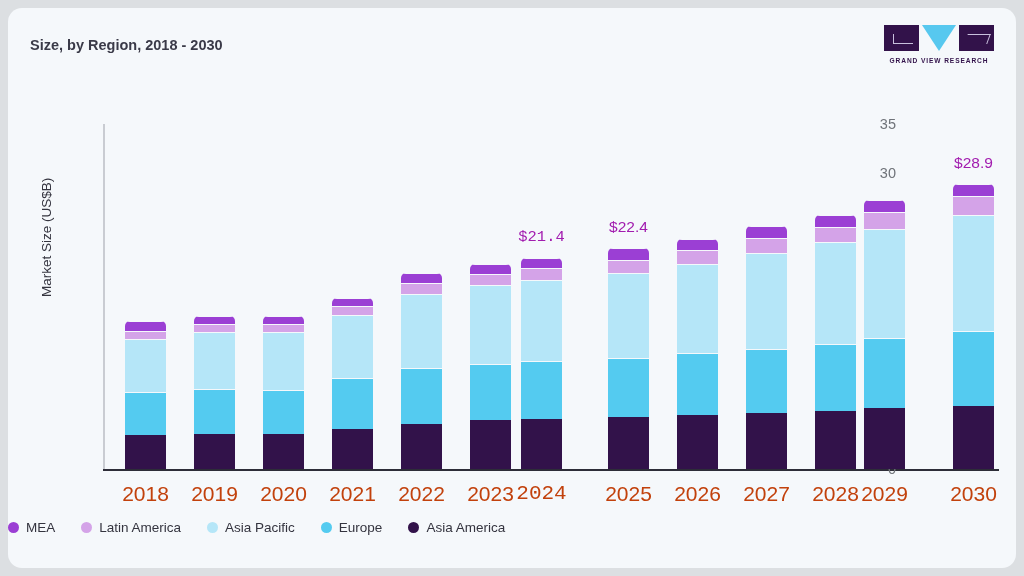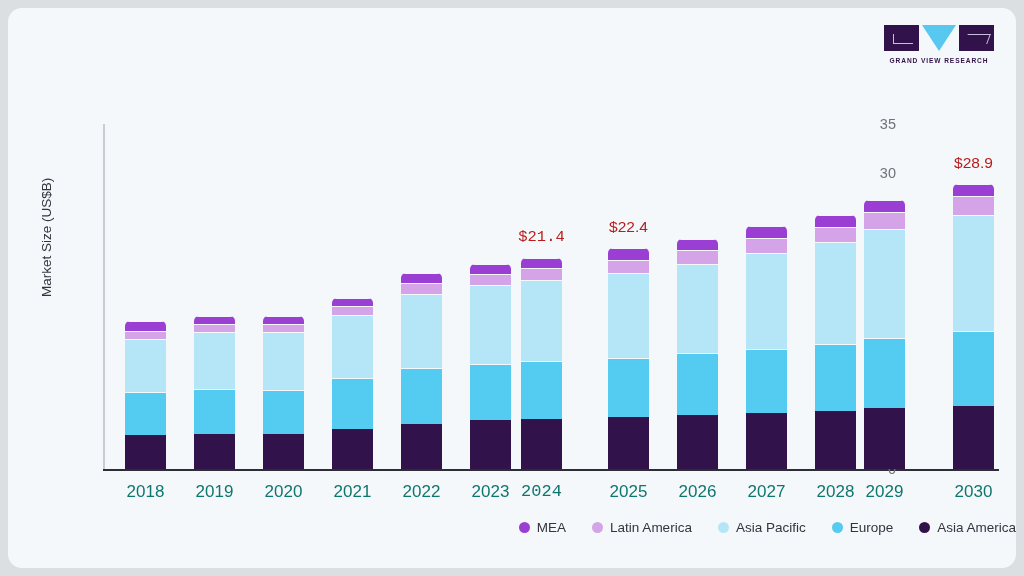--- a/index.html
+++ b/index.html
@@ -99,46 +99,47 @@
     display: flex; flex-direction: column-reverse;
     border-radius: 5px 5px 0 0;
     overflow: hidden;
   }
   .seg { width: 100%; }
   .seg + .seg { border-top: 1.2px solid #f5f8fb; }
 
   .bar-value {
     position: absolute; left: 50%;
     transform: translateX(-50%);
-    font-size: 15.5px; color: #b91c1c;
+    font-size: 15.5px; color: #a21caf;
     white-space: nowrap;
   }
 
   .xtick-label {
     position: absolute; top: 358px; left: 50%;
     transform: translateX(-50%);
-    font-size: 17px; color: #0f766e;
+    font-size: 21px; color: #c2410c;
     white-space: nowrap;
   }
 
   
   #legend {
     position: absolute; left: 0; right: 0; top: 512px;
-    display: flex; justify-content: flex-end; align-items: center; gap: 26px; padding-left: 32px;
+    display: flex; justify-content: flex-start; align-items: center; gap: 26px;
   }
   .legend-item { display: flex; align-items: center; gap: 7px; }
   .legend-dot { width: 11px; height: 11px; border-radius: 50%; }
   .legend-label { font-size: 13.5px; color: #34343f; white-space: nowrap; }
 </style>
 </head>
 <body>
 
 <div id="card">
 
   <div id="header">
+    <div id="chart-subtitle">Size, by Region, 2018 - 2030</div>
   </div>
 
   <div id="logo">
     <div id="logo-marks">
       <div class="logo-sq left"></div>
       <div id="logo-tri"></div>
       <div class="logo-sq right"></div>
     </div>
     <div id="logo-text">GRAND VIEW RESEARCH</div>
   </div>

